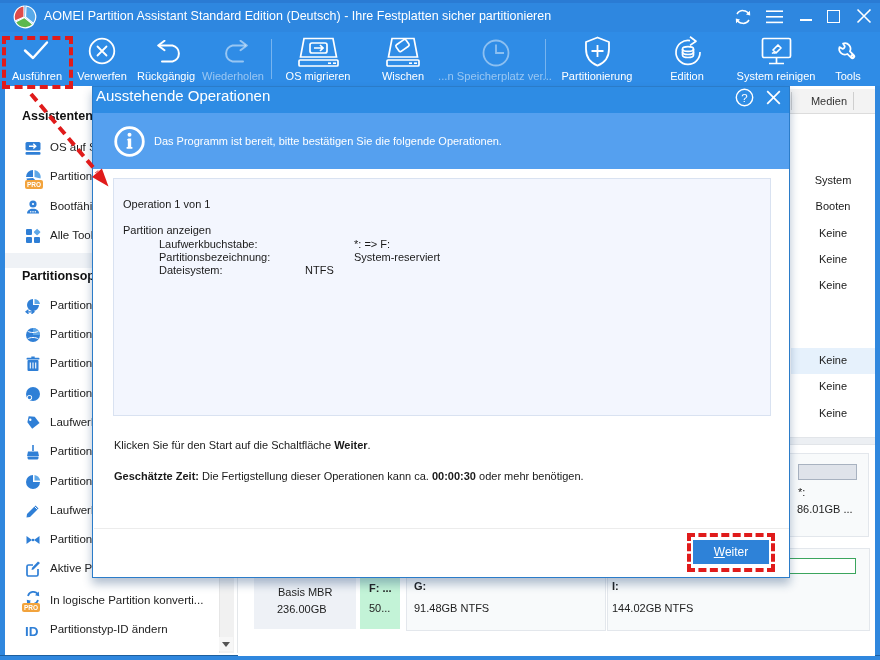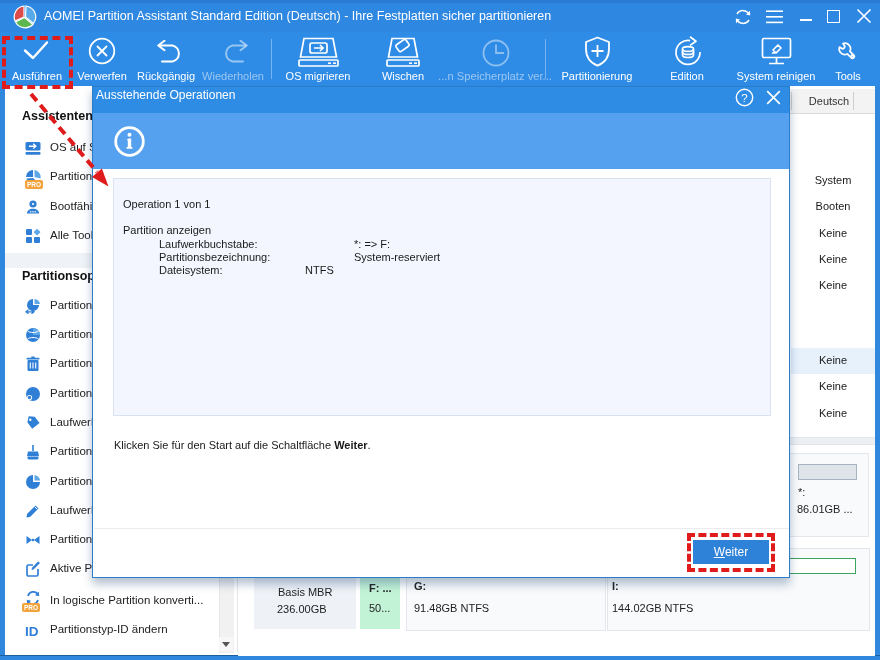--- a/index.html
+++ b/index.html
@@ -38,21 +38,21 @@
 .trow{position:absolute;color:#1a1a1a;font-size:11px;white-space:nowrap;transform:translateX(-50%);}
 #hirow{position:absolute;left:791px;top:348px;width:84px;height:26px;background:#e6f1fc;}
 #splitter{position:absolute;left:238px;top:437px;width:637px;height:6px;background:#eceff3;border-top:1px solid #e2e5e9;border-bottom:1px solid #e2e5e9;}
 .card{position:absolute;background:#f8fafb;border:1px solid #e3e7ec;}
 .bar{position:absolute;box-sizing:border-box;}
 .ct{position:absolute;font-size:11px;color:#222;white-space:nowrap;}
 .ctb{font-weight:bold;font-size:11px;}
 
 #dlg{position:absolute;left:92px;top:86px;width:698px;height:492px;background:#fff;border:1px solid #2b7cc9;box-sizing:border-box;box-shadow:0 6px 9px rgba(20,60,110,0.32);}
 #dlg-tb{position:absolute;left:0;top:0;width:100%;height:26px;background:#2e8ce4;}
-#dlg-title{position:absolute;left:3px;top:0;height:26px;line-height:17px;color:#fff;font-size:12px;}
+#dlg-title{position:absolute;left:3px;top:0;height:26px;line-height:17px;color:#fff;font-size:15px;}
 #dlg-banner{position:absolute;left:0;top:26px;width:100%;height:56px;background:#55a0ef;}
 #dlg-banner-text{position:absolute;left:61px;top:22px;color:#fff;font-size:11px;white-space:nowrap;}
 #dlg-box{position:absolute;left:20px;top:91px;width:656px;height:236px;background:#f3f6fe;border:1px solid #d9e2f1;}
 .dt{position:absolute;font-size:11px;color:#1a1a1a;white-space:nowrap;}
 #dlg-sep{position:absolute;left:1px;top:441px;width:695px;height:1px;background:#ececec;}
 #weiter{position:absolute;left:600px;top:453px;width:76px;height:24px;background:#2e82d8;color:#fff;font-size:12px;text-align:center;line-height:24px;}
 
 .redbox{position:absolute;border:4px dashed #e01b1b;box-sizing:border-box;}
 </style>
 </head>
@@ -303,21 +303,21 @@
     <div class="sb-t" style="top:537px">Partitionstyp-ID ändern</div>
   </div>
   <div id="sbscroll"></div>
   <div id="sbsep"></div>
   <div id="sb-downbtn"></div>
 
   <div id="content"></div>
   <div id="thead"></div>
   <div class="thsep" style="left:791px"></div>
   <div class="thsep" style="left:853px"></div>
-  <div class="trow" style="left:829px;top:95px;color:#333">Deutsch</div>
+  <div class="trow" style="left:829px;top:95px;color:#333">Medien</div>
   <div class="trow" style="left:833px;top:173.5px">System</div>
   <div class="trow" style="left:833px;top:200.0px">Booten</div>
   <div class="trow" style="left:833px;top:226.5px">Keine</div>
   <div class="trow" style="left:833px;top:252.5px">Keine</div>
   <div class="trow" style="left:833px;top:279.0px">Keine</div>
   <div id="hirow"></div>
   <div class="trow" style="left:833px;top:353.5px">Keine</div>
   <div class="trow" style="left:833px;top:380.0px">Keine</div>
   <div class="trow" style="left:833px;top:406.5px">Keine</div>
   <div id="splitter"></div>
@@ -352,31 +352,33 @@
       <svg class="abs" style="left:673px;top:3px" width="15" height="15" viewBox="0 0 15 15">
         <path d="M1.2 1.2 L13.8 13.8 M13.8 1.2 L1.2 13.8" stroke="#fff" stroke-width="1.7"></path>
       </svg>
     </div>
     <div id="dlg-banner">
       <svg class="abs" style="left:21px;top:13px" width="31" height="31" viewBox="0 0 31 31">
         <circle cx="15.5" cy="15.5" r="13.8" stroke="#fff" stroke-width="2.8" fill="none"></circle>
         <circle cx="15.5" cy="8.8" r="2" fill="#fff"></circle>
         <path d="M15.5 12.5 C14 12.5 13 13.2 13 14.2 L13.8 14.2 L13.8 21 L12.6 21 L12.6 22.8 L18.4 22.8 L18.4 21 L17.2 21 L17.2 12.5 Z" fill="#fff"></path>
       </svg>
+      <div id="dlg-banner-text">Das Programm ist bereit, bitte bestätigen Sie die folgende Operationen.</div>
     </div>
     <div id="dlg-box"></div>
     <div class="dt" style="left:30px;top:111px">Operation 1 von 1</div>
     <div class="dt" style="left:30px;top:137px;font-weight:normal">Partition anzeigen</div>
     <div class="dt" style="left:66px;top:151px">Laufwerkbuchstabe:</div>
     <div class="dt" style="left:261px;top:151px">*: =&gt; F:</div>
     <div class="dt" style="left:66px;top:164px">Partitionsbezeichnung:</div>
     <div class="dt" style="left:261px;top:164px">System-reserviert</div>
     <div class="dt" style="left:66px;top:177px">Dateisystem:</div>
     <div class="dt" style="left:212px;top:177px">NTFS</div>
     <div class="dt" style="left:21px;top:352px">Klicken Sie für den Start auf die Schaltfläche <b>Weiter</b>.</div>
+    <div class="dt" style="left:21px;top:383px"><b>Geschätzte Zeit:</b> Die Fertigstellung dieser Operationen kann ca. <b>00:00:30</b> oder mehr benötigen.</div>
     <div id="dlg-sep"></div>
     <div id="weiter"><span style="text-decoration:underline">W</span>eiter</div>
     <div class="redbox" style="left:594px;top:446px;width:88px;height:39px"></div>
   </div>
 
   <div class="redbox" style="left:2px;top:36px;width:71px;height:53px"></div>
   <svg class="abs" style="left:0;top:0;pointer-events:none" width="200" height="220" viewBox="0 0 200 220">
     <line x1="31" y1="94" x2="97" y2="172" stroke="#e01b1b" stroke-width="4" stroke-dasharray="9 5.5"></line>
     <polygon points="108.5,186.4 101.9,168.5 92,176.9" fill="#e01b1b"></polygon>
   </svg>

